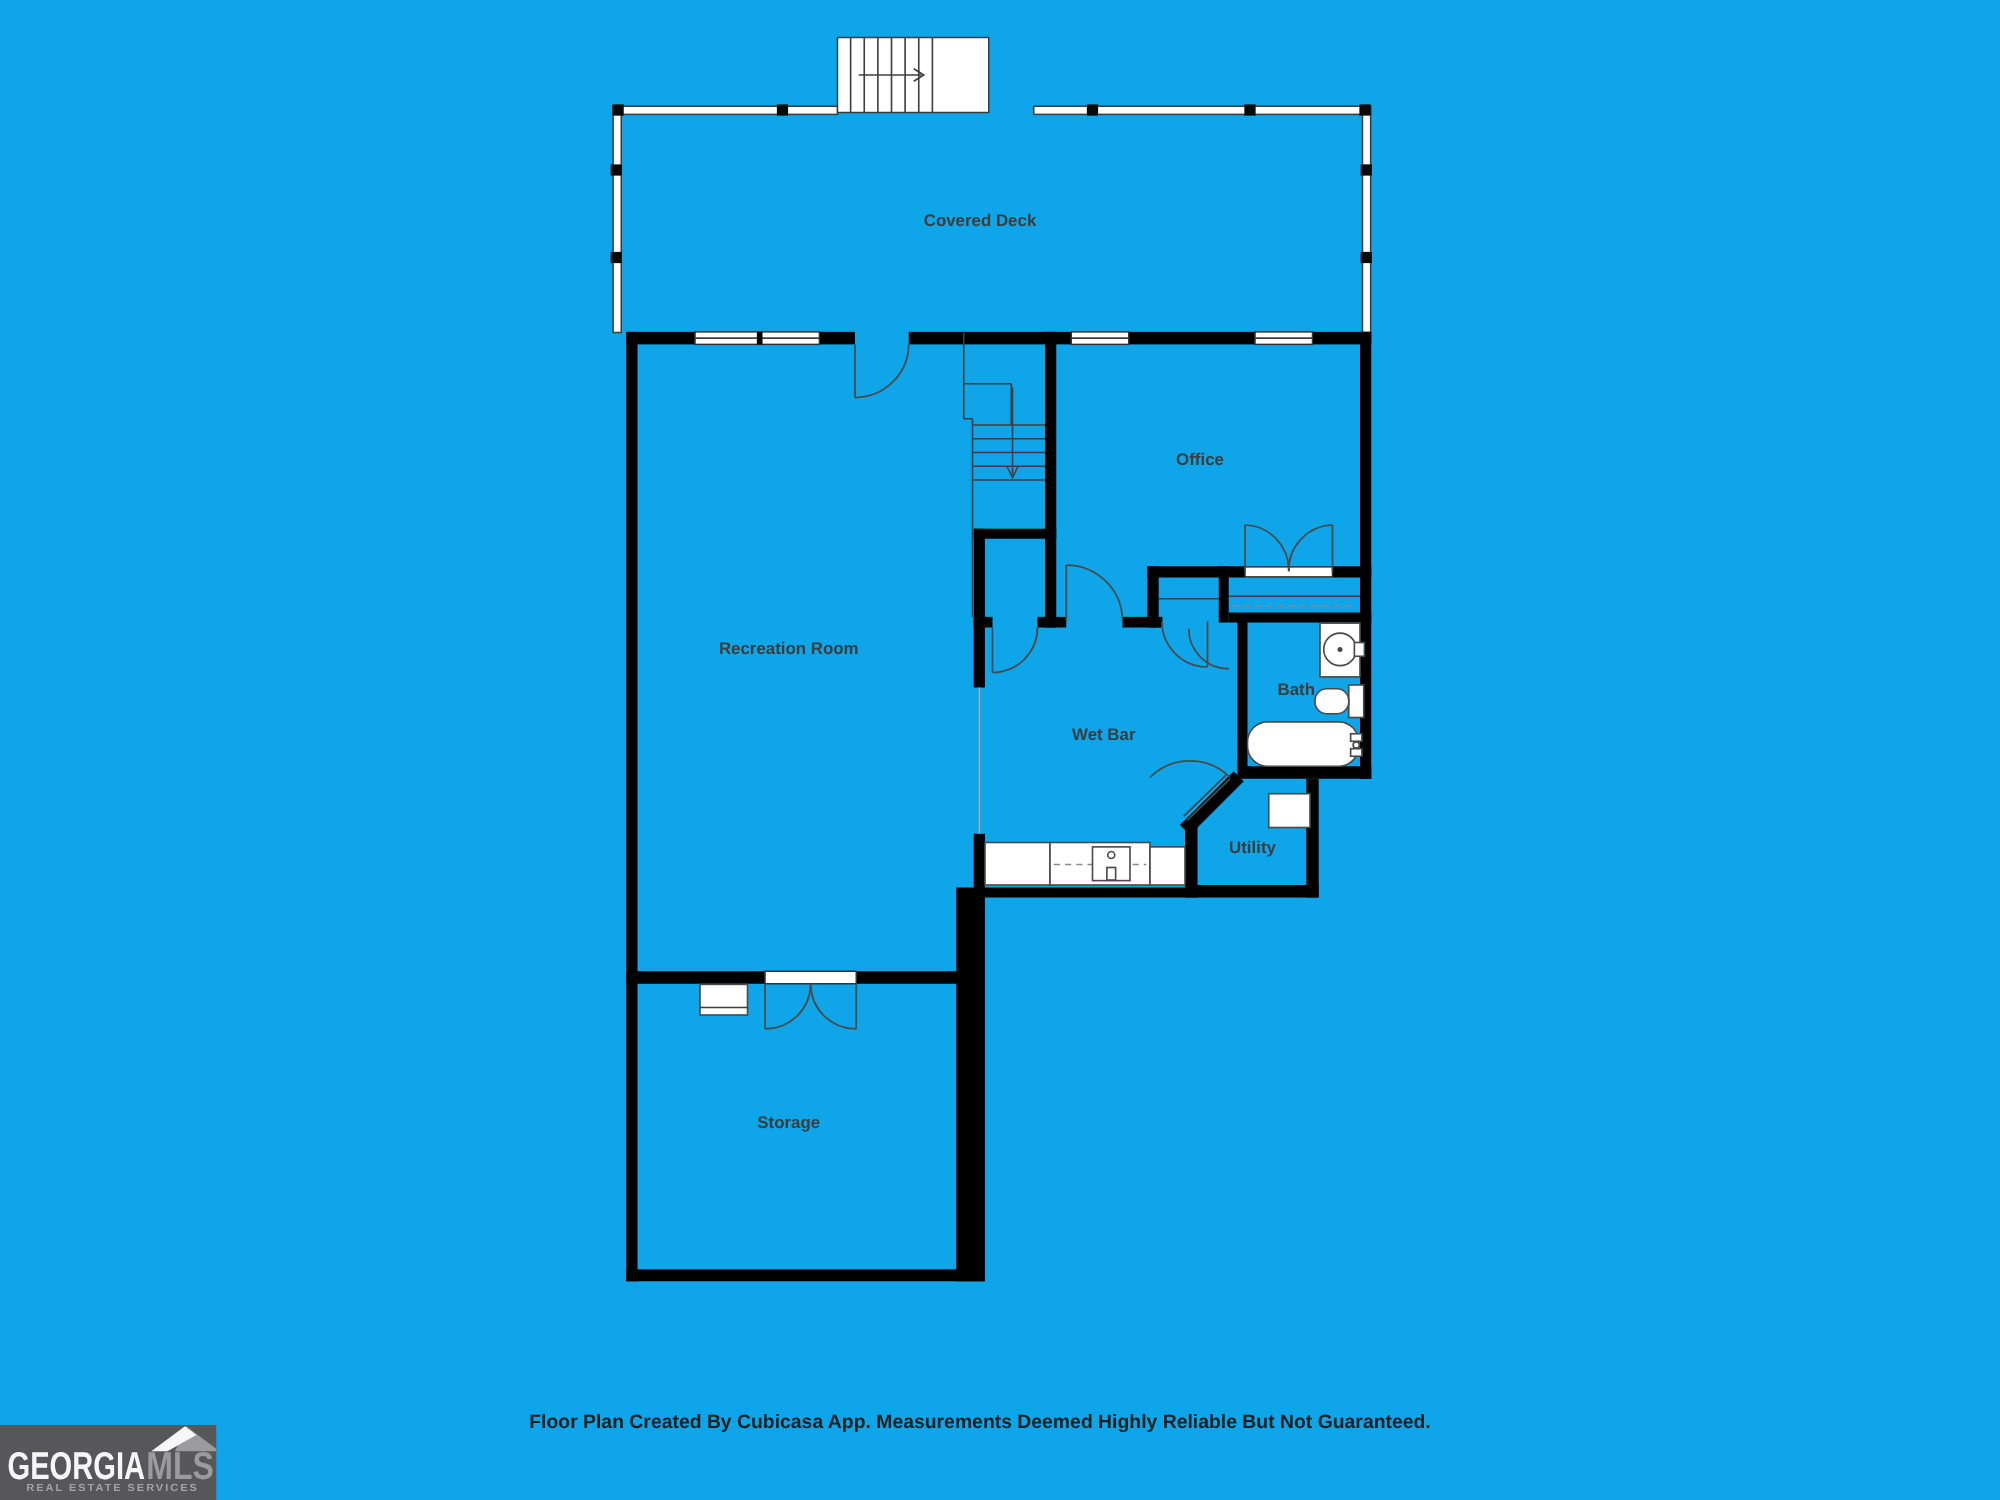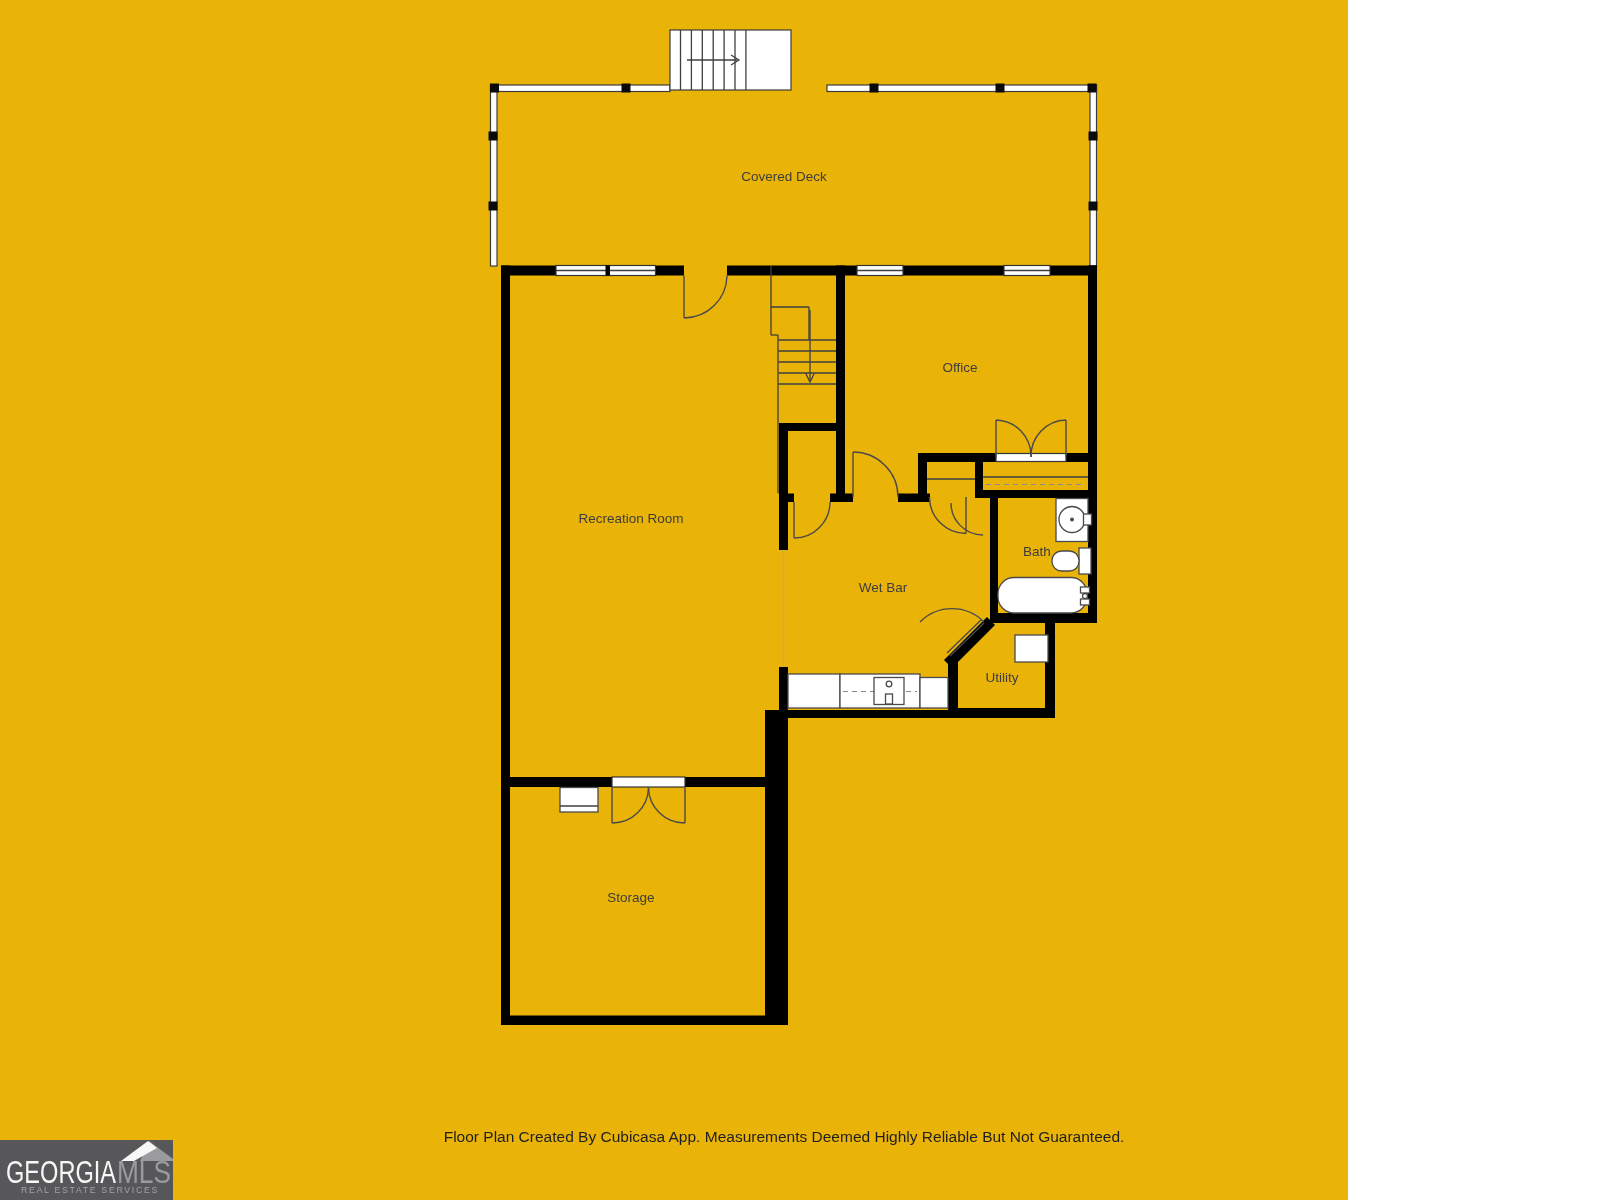--- a/index.html
+++ b/index.html
@@ -1,17 +1,17 @@
 <!DOCTYPE html>
 <html><head>
 <meta charset="utf-8">
 <style>
   html,body{margin:0;padding:0;background:#ffffff;}
-  .page{position:relative;width:1348px;height:1200px;background:#eab308;overflow:hidden;
-        font-family:"Liberation Sans", sans-serif;}
+  .page{position:relative;width:1600px;height:1200px;background:#0ea5e9;overflow:hidden;
+        font-family:"Liberation Sans", sans-serif;font-weight:bold;}
   svg{position:absolute;left:0;top:0;}
   .wall{fill:#000000;stroke:none;}
   .thin{stroke:#3f3f3f;stroke-width:1.3;fill:none;}
   .rail{fill:#ffffff;stroke:#3c3c3c;stroke-width:1.2;}
   .post{fill:#0a0a0a;}
   .fix{fill:#ffffff;stroke:#4a4a4a;stroke-width:1.3;}
   .door{stroke:#4a4a4a;stroke-width:1.4;fill:none;}
   .win{fill:#ffffff;stroke:#333333;stroke-width:1.2;}
   .dash{stroke:#8a8a8a;stroke-width:1.2;fill:none;stroke-dasharray:5 4;}
   .openline{stroke:#aaaaaa;stroke-width:1.2;}

